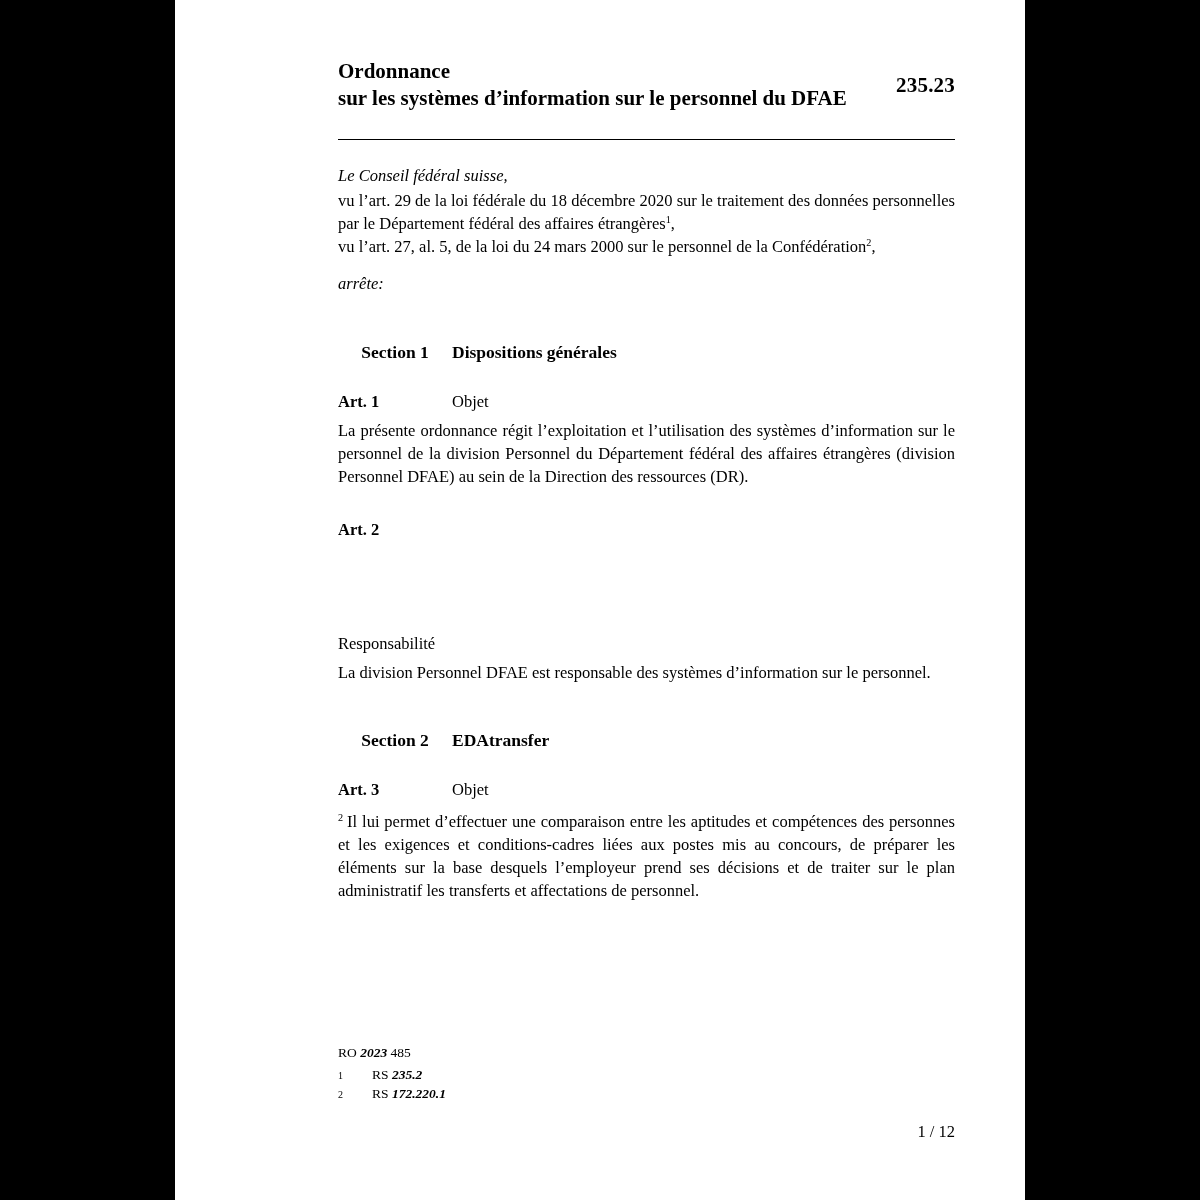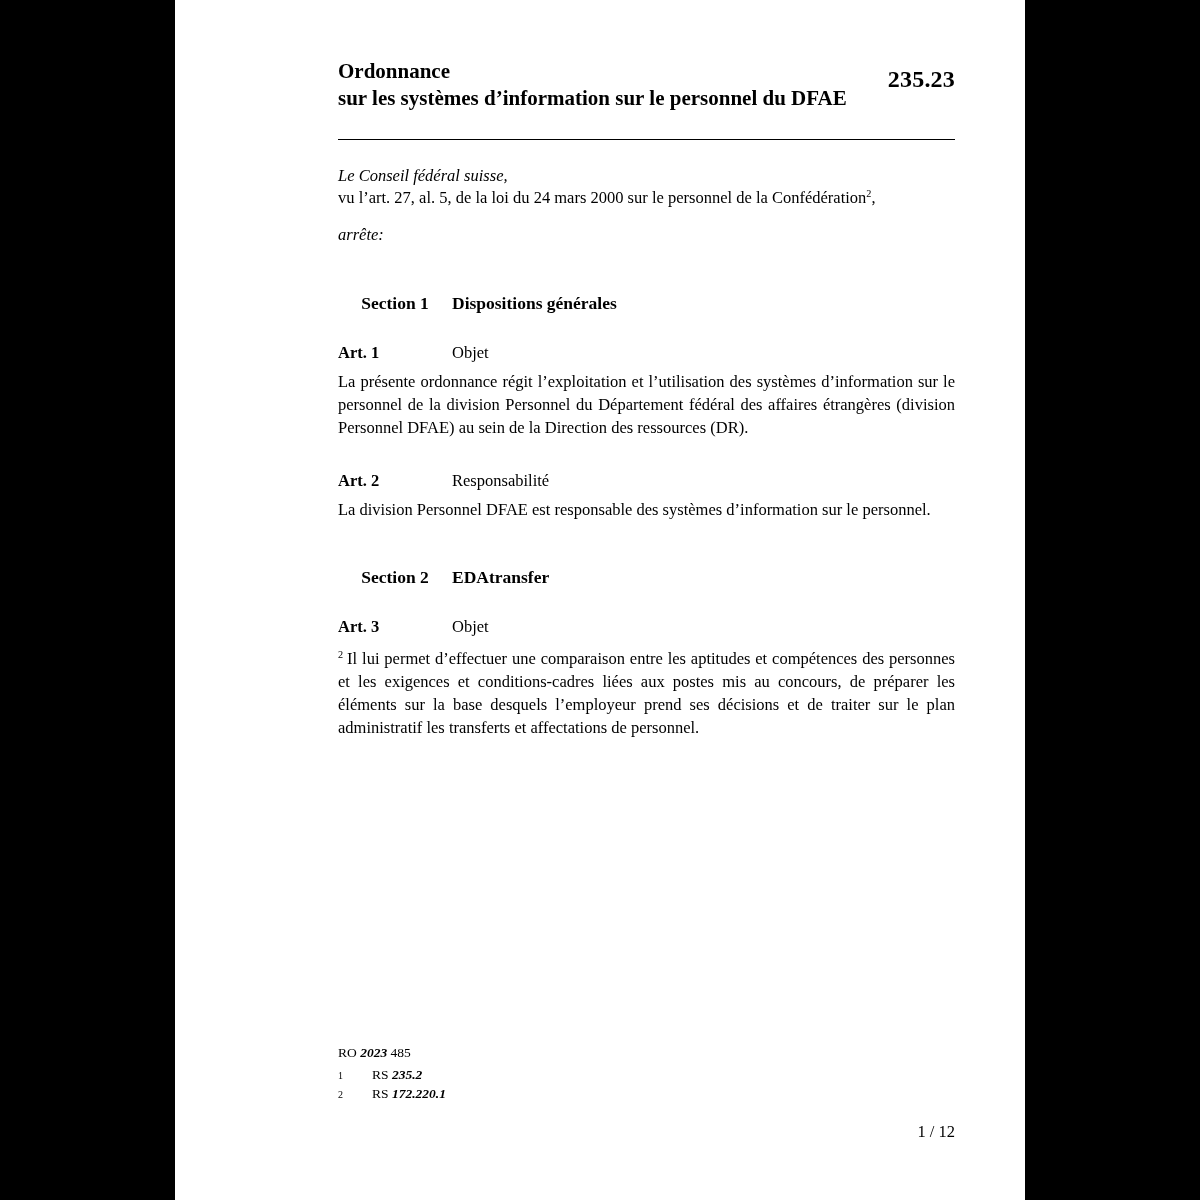--- a/index.html
+++ b/index.html
@@ -7,42 +7,42 @@
     width: 1200px; height: 1200px;
     background: #000;
     font-family: "Liberation Serif", "DejaVu Serif", serif;
     color: #000;
   }
   .canvas { position: relative; width: 1200px; height: 1200px; background: #000; overflow: hidden; }
   .page { position: absolute; left: 175px; top: 0; width: 850px; height: 1200px; background: #ffffff; }
   .content { position: absolute; left: 163px; top: 0; width: 617px; }
 
   .header-row { position: relative; margin-top: 58px; }
-  .code { position: absolute; top: 8px; right: 0; font-size: 24px; font-weight: 700; letter-spacing: 0.2px; margin-left: 20px; }
+  .code { position: absolute; top: 15px; right: 0; font-size: 21px; font-weight: 700; letter-spacing: 0.2px; margin-left: 20px; }
   .title { margin: 14px 0 0 0; font-size: 21px; font-weight: 700; line-height: 27px; }
   .title-line { display: block; }
 
   sup { font-size: 0.62em; line-height: 0; }
 
   .date-line { margin: 27px 0 0 0; font-size: 16.5px; }
   .rule { margin: 27px 0 0 0; border: none; border-top: 1.7px solid #000; height: 0; }
 
   .preamble-intro { margin: 26px 0 0 0; font-size: 16.5px; font-style: italic; }
   .body-text { font-size: 16.5px; line-height: 23px; text-align: justify; margin: 0; }
   .vu { margin-top: 3px; }
   .arrete { margin-top: 16px; font-size: 16.5px; font-style: italic; }
 
   .section-heading { margin: 48px 0 0 0; font-size: 17.5px; display: flex; text-align: center; }
   .article-heading { margin: 29px 0 0 0; font-size: 16.5px; display: flex; }
   .h-label { flex: 0 0 114px; font-weight: 700; }
   .section-heading .h-title { font-weight: 700; }
   .article-heading .h-title { font-weight: 400; }
 
   .mt-body { margin-top: 7px; }
-  .mt-art2 { margin-top: 32px; }
+  .mt-art2 { margin-top: 32px; flex-direction: column; }
   .mt-sec2 { margin-top: 46px; }
   .mt-p2 { margin-top: 10px; }
   .para-num { margin-right: 4px; }
 
   .footnotes { position: absolute; left: 163px; top: 1044px; width: 617px; font-size: 13.5px; }
   .ro-line { margin: 0 0 5px 0; line-height: 17px; }
   .fn-row { display: flex; line-height: 17.5px; }
   .fn-num { flex: 0 0 34px; font-size: 10px; padding-top: 1px; }
   .bold { font-weight: 700; font-style: italic; }
 
@@ -61,20 +61,21 @@
             <span class="title-line">Ordonnance</span>
             <span class="title-line">sur les systèmes d’information sur le personnel du DFAE</span>
           </h1>
       </div>
 
 
       <hr class="rule">
 
       <p class="preamble-intro">Le Conseil fédéral suisse,</p>
 
+      <p class="body-text vu"><span>vu l’art. 29 de la loi fédérale du 18 décembre 2020 sur le traitement des données personnelles par le Département fédéral des affaires étrangères</span><sup>1</sup><span>,</span></p>
 
       <p class="body-text"><span>vu l’art. 27, al. 5, de la loi du 24 mars 2000 sur le personnel de la Confédération</span><sup>2</sup><span>,</span></p>
 
       <p class="arrete">arrête:</p>
 
       <h2 class="section-heading">
         <span class="h-label">Section 1</span>
         <span class="h-title">Dispositions générales</span>
       </h2>
 

